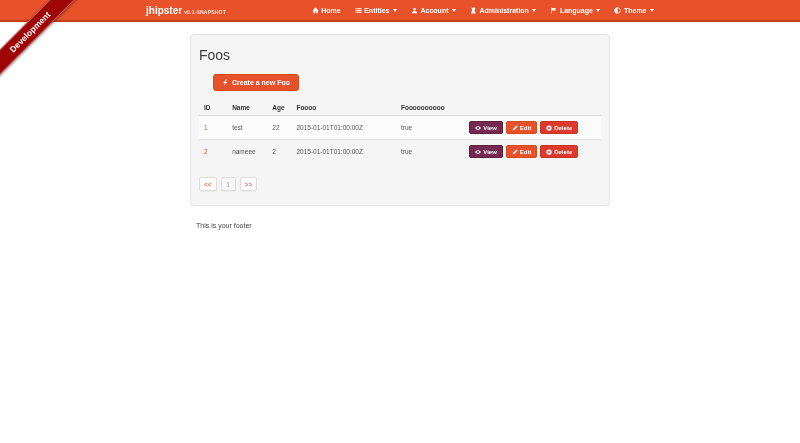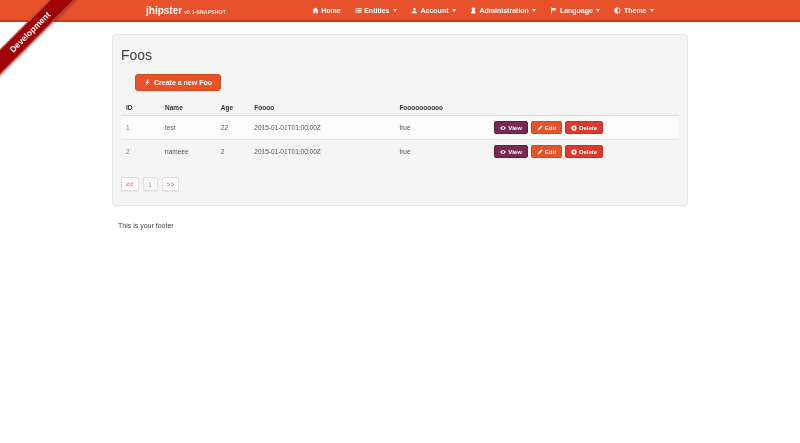--- a/index.html
+++ b/index.html
@@ -41,21 +41,21 @@
     transform:rotate(-45deg);
     background:#a00505; color:#fff; text-align:center;
     font-size:8.5px; font-weight:bold; padding:3px 0;
     border-top:1px solid rgba(255,255,255,.35);
     border-bottom:1px solid rgba(255,255,255,.35);
     box-shadow:0 1px 3px rgba(0,0,0,.4);
     pointer-events:auto;
   }
 
   
-  .container { width:576px; margin:0 auto; }
+  .container { width:420px; margin:0 auto; }
   .well {
     margin-top:12px; background:#f5f5f5; border:1px solid #e6e6e6;
     border-radius:4px; padding:8px 8px 14px; box-shadow:0 1px 1px rgba(0,0,0,.03);
   }
   h2.page-title { font-size:14px; font-weight:500; color:#3d3d3d; margin:4px 0 9px 0; }
 
   .btn { cursor:pointer; border-radius:3px; display:inline-flex; align-items:center; font-family:inherit; }
   .btn-create {
     background:#e8522b; border:1px solid #d54a1b; color:#fff;
     font-size:7px; font-weight:bold; padding:4px 8px; gap:3px; margin-left:14px;

